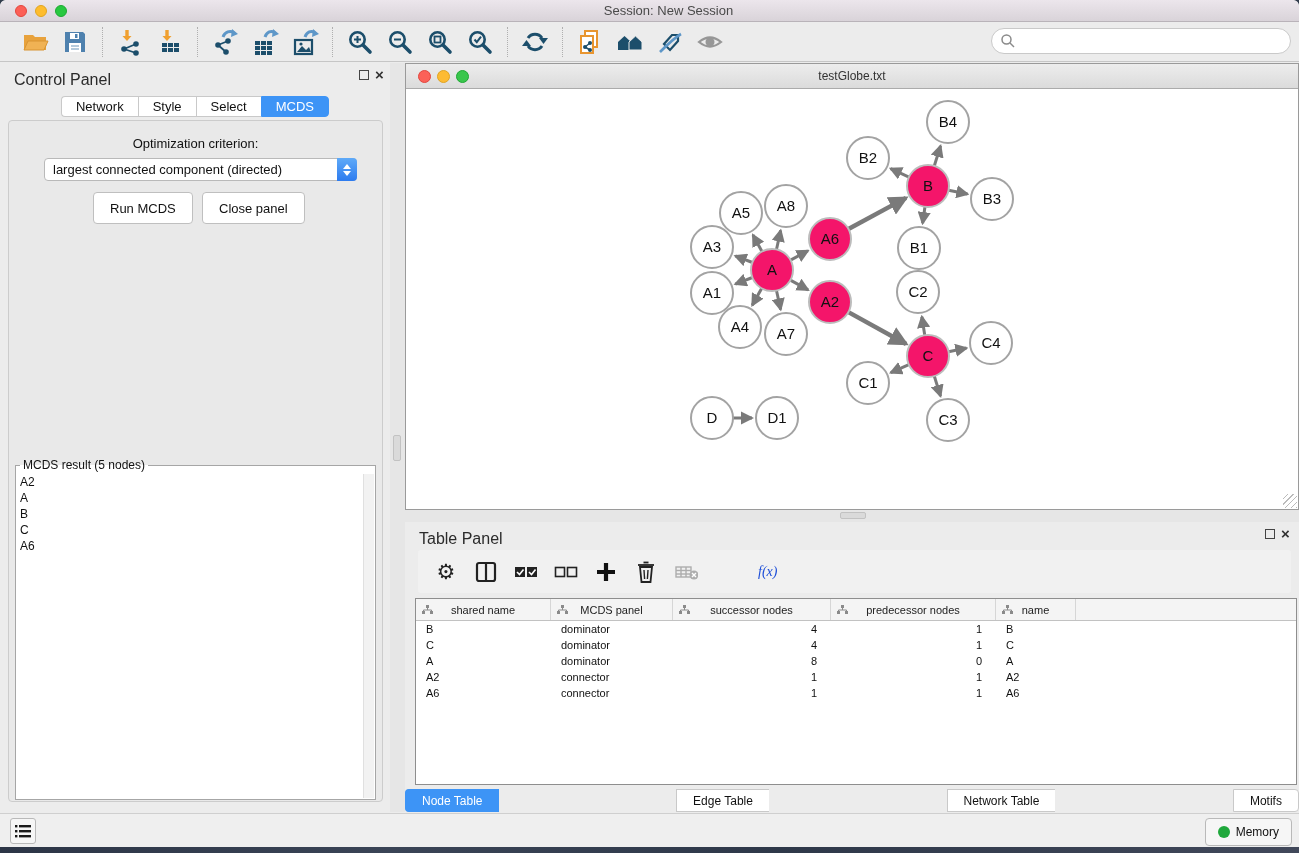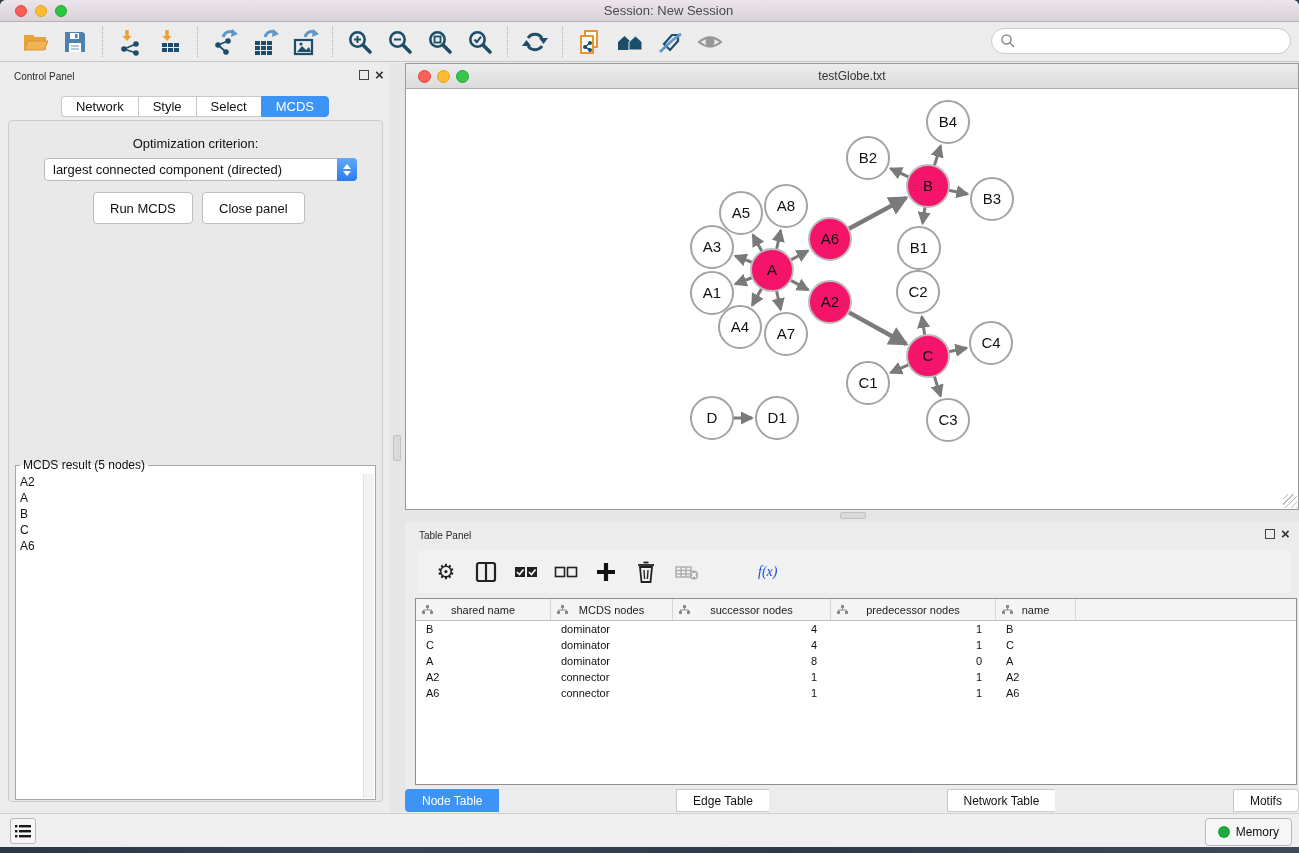--- a/index.html
+++ b/index.html
@@ -25,21 +25,21 @@
   .searchbox { position:absolute; right:8px; top:6px; width:300px; height:26px; background:#fff;
     border:1px solid #C9C9C9; border-radius:13px; display:flex; align-items:center; padding-left:8px; }
   .searchbox input { border:none; outline:none; flex:1; height:20px; font-size:12px; background:transparent; }
 
   
   .control-panel { position:absolute; top:63px; left:0; width:390px; height:749px; background:#ECECEC; }
   .v-splitter { position:absolute; top:63px; left:390px; width:15px; height:749px; background:#E6E6E6; }
   .v-grip { position:absolute; top:372px; left:3px; width:8px; height:26px; background:#DADADA; border:1px solid #C2C2C2; border-radius:2px; }
 
   .panel-header { position:relative; height:30px; }
-  .panel-title { position:absolute; left:14px; top:8px; font-size:10px; color:#2b2b2b; }
+  .panel-title { position:absolute; left:14px; top:8px; font-size:16px; color:#2b2b2b; }
   .win-ctl { position:absolute; top:7px; font-size:12px; color:#333; cursor:default; }
   .win-ctl.float { width:10px; height:10px; border:1.5px solid #444; }
   .win-ctl.close { font-weight:bold; font-size:15px; line-height:10px; }
 
   
   .cp-tabs { position:absolute; top:33px; left:0; width:100%; display:flex; justify-content:center; }
   .cp-tab { font-size:13px; color:#111; background:#fff; border:1px solid #C9C9C9; border-right:none;
     padding:3px 14px; height:21px; line-height:14px; cursor:default; }
   .cp-tab:first-child { border-radius:4px 0 0 4px; }
   .cp-tab:last-child { border-right:1px solid #C9C9C9; border-radius:0 4px 4px 0; }
@@ -498,21 +498,21 @@
           </div>
           <div class="dt-th" style="width: 122px;">
             <svg width="11" height="10" viewBox="0 0 11 10">
               <g fill="#8a8a8a">
                 <rect x="4" y="0" width="3" height="3"></rect>
                 <rect x="0" y="6" width="3" height="3"></rect>
                 <rect x="8" y="6" width="3" height="3"></rect>
               </g>
               <path d="M5.5 3 v2 M1.5 6 v-1 h8 v1" stroke="#8a8a8a" fill="none" stroke-width="1"></path>
             </svg>
-            <span class="thlabel">MCDS nodes</span>
+            <span class="thlabel">MCDS panel</span>
           </div>
           <div class="dt-th" style="width: 158px;">
             <svg width="11" height="10" viewBox="0 0 11 10">
               <g fill="#8a8a8a">
                 <rect x="4" y="0" width="3" height="3"></rect>
                 <rect x="0" y="6" width="3" height="3"></rect>
                 <rect x="8" y="6" width="3" height="3"></rect>
               </g>
               <path d="M5.5 3 v2 M1.5 6 v-1 h8 v1" stroke="#8a8a8a" fill="none" stroke-width="1"></path>
             </svg>

